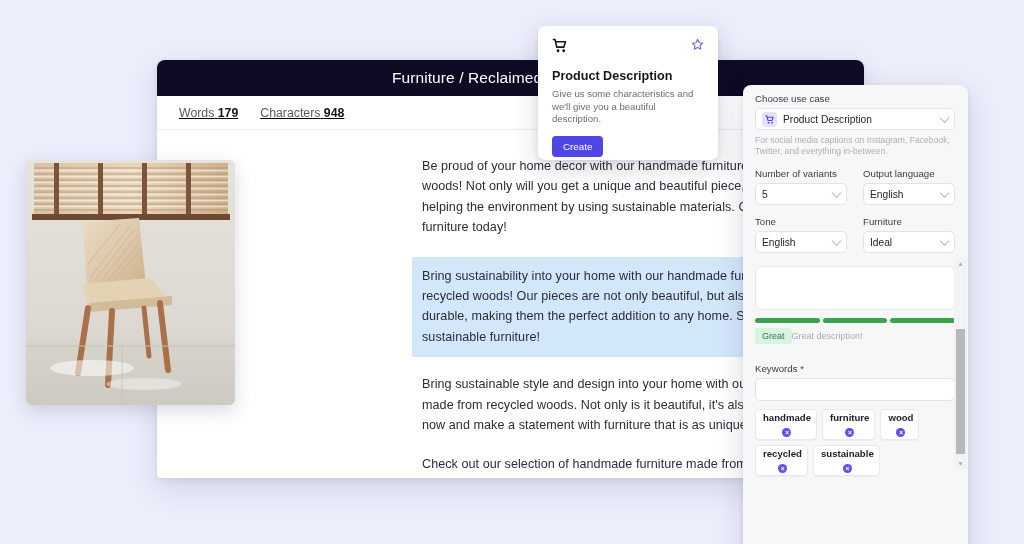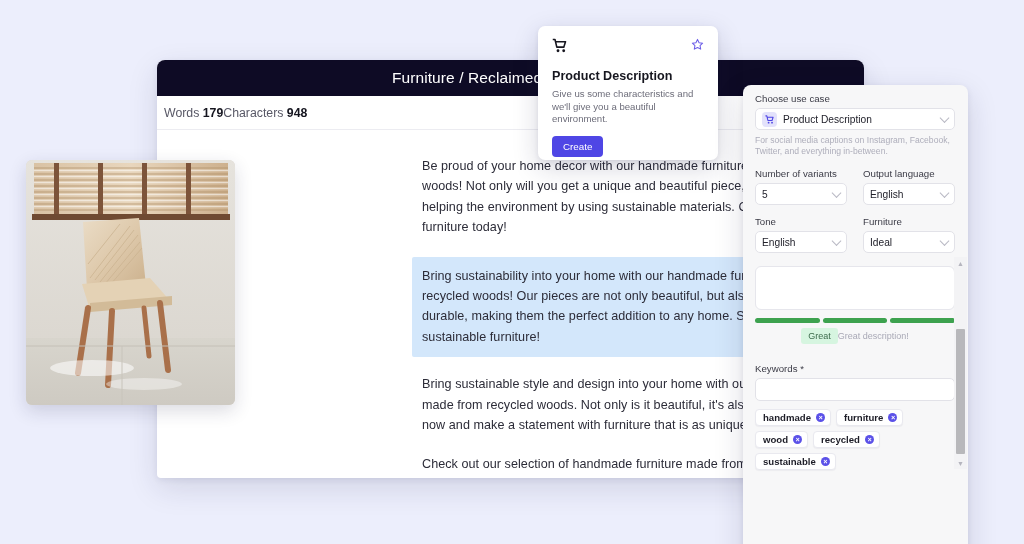--- a/index.html
+++ b/index.html
@@ -20,21 +20,21 @@
     box-shadow: 0 10px 30px rgba(30,30,70,.13), 0 2px 6px rgba(30,30,70,.07);
     overflow: hidden;
   }
   .editor-header {
     height: 36px; background: #0e0b25;
     display: flex; align-items: center; justify-content: center;
   }
   .editor-title { color: #ffffff; font-size: 15.5px; letter-spacing: .1px; }
   .editor-stats {
     height: 34px; border-bottom: 1px solid #ececf1;
-    display: flex; align-items: center; padding-left: 7px; 
+    display: flex; align-items: center; padding-left: 22px; gap: 22px; text-decoration: underline;
   }
   .stat { font-size: 12.3px; color: #585866; }
   .stat b { color: #15151f; font-weight: 700; }
 
   .editor-body { position: relative; padding: 26px 0 0 0; }
   .paras { margin-left: 265px; width: 445px; }
   .para {
     font-size: 12.6px; line-height: 20.4px; color: #2c2c38;
     margin-bottom: 19px; letter-spacing: .05px;
   }
@@ -104,36 +104,37 @@
   .two-col { display: flex; gap: 16px; margin-top: 11px; }
   .two-col > div { width: 92px; }
 
   .desc-area {
     margin-top: 13px; height: 44px; background: #fff;
     border: 1px solid #e6e6ec; border-radius: 6px;
   }
 
   .quality-bars { display: flex; gap: 3px; margin-top: 8px; }
   .quality-bars span { flex: 1; height: 5px; background: #3da24f; border-radius: 3px; }
-  .quality-row { display: flex; align-items: center; justify-content: center; margin-top: 5px; }
+  .quality-row { display: flex; align-items: center; justify-content: flex-start; margin-top: 5px; }
   .badge-great {
     background: #d6f5e0; color: #3d6b4c; font-size: 9px;
     border-radius: 3px; padding: 3px 7px;
   }
   .quality-note { font-size: 9px; color: #a9a9b6; }
 
   .kw-label { font-size: 9.7px; color: #3b3b46; margin-top: 19px; margin-bottom: 4px; }
   .kw-input { background: #fff; border: 1px solid #e2e2e8; border-radius: 5px; height: 23px; }
 
   .tags { display: flex; flex-wrap: wrap; gap: 5px; margin-top: 8px; width: 186px; }
   .tag {
     display: flex; align-items: center; gap: 5px;
     background: #fff; border: 1px solid #e9e9ef; border-radius: 4px;
     padding: 2px 5px 2px 7px; font-size: 9.6px; font-weight: 700; color: #1d1d27;
     box-shadow: 0 1px 1px rgba(40,40,70,.05);
+    flex-direction: column;
   }
   .tag-x {
     width: 9px; height: 9px; border-radius: 50%; background: #5b51e8;
     color: #fff; font-size: 7px; line-height: 9px; text-align: center; cursor: pointer;
   }
 
   
   .vscroll { position: absolute; right: 1px; top: 172px; width: 13px; height: 212px; background: #f3f3f5; }
   .vscroll .arrow {
     position: absolute; left: 0; width: 13px; height: 12px;
@@ -263,21 +264,21 @@
       <svg width="15" height="15" viewBox="0 0 20 20">
         <path d="M1 2h3l2.4 10.2h9.3l2.3-7.2H5.5" fill="none" stroke="#17161f" stroke-width="2.1" stroke-linejoin="round"></path>
         <circle cx="8" cy="17" r="1.9" fill="#17161f"></circle>
           <circle cx="15.6" cy="17" r="1.9" fill="#17161f"></circle>
       </svg>
       <svg width="13" height="13" viewBox="0 0 24 24">
         <path d="M12 2.6l2.9 6 6.6.9-4.8 4.6 1.2 6.5L12 17.5 6.1 20.6l1.2-6.5L2.5 9.5l6.6-.9z" fill="none" stroke="#6b5de8" stroke-width="1.9" stroke-linejoin="round"></path>
       </svg>
     </div>
     <div class="popup-title">Product Description</div>
-    <div class="popup-desc">Give us some characteristics and we'll give you a beautiful environment.</div>
+    <div class="popup-desc">Give us some characteristics and we'll give you a beautiful description.</div>
     <button class="popup-btn">Create</button>
   </div>
 
   <div class="side-panel">
     <div class="panel-inner">
 
       <div class="field-label">Choose use case</div>
       <div class="select">
         <span class="usecase-icon">
           <svg width="9" height="9" viewBox="0 0 20 20">

